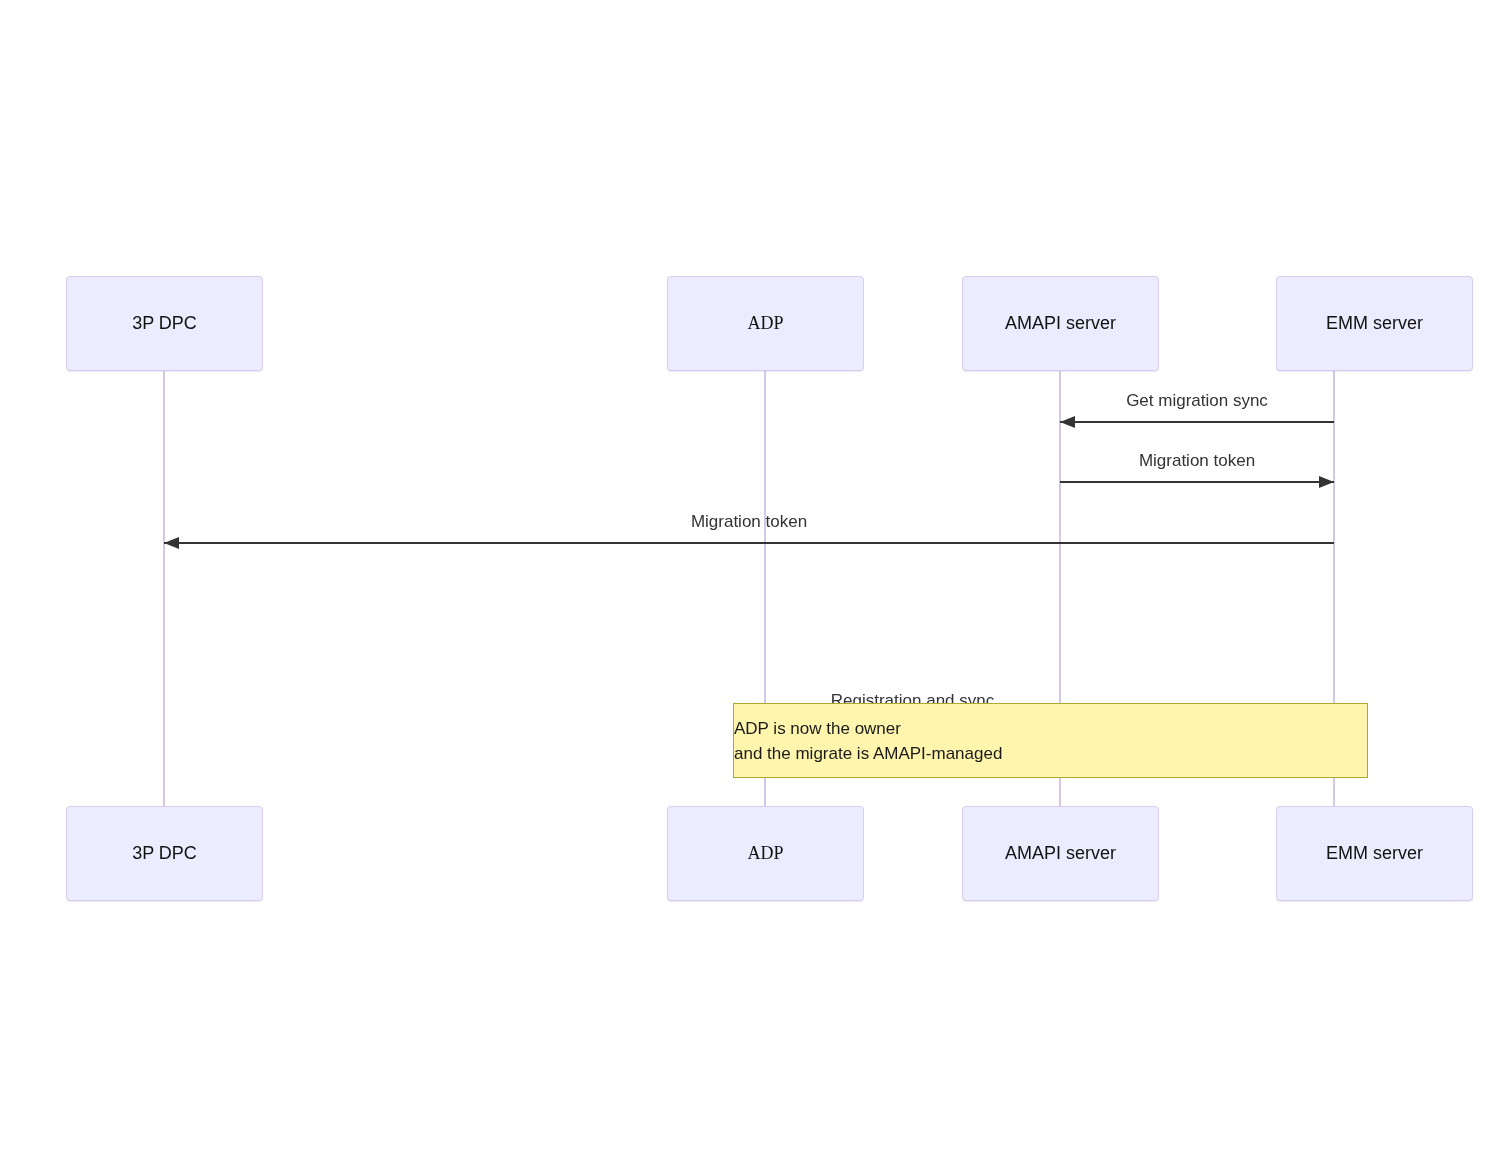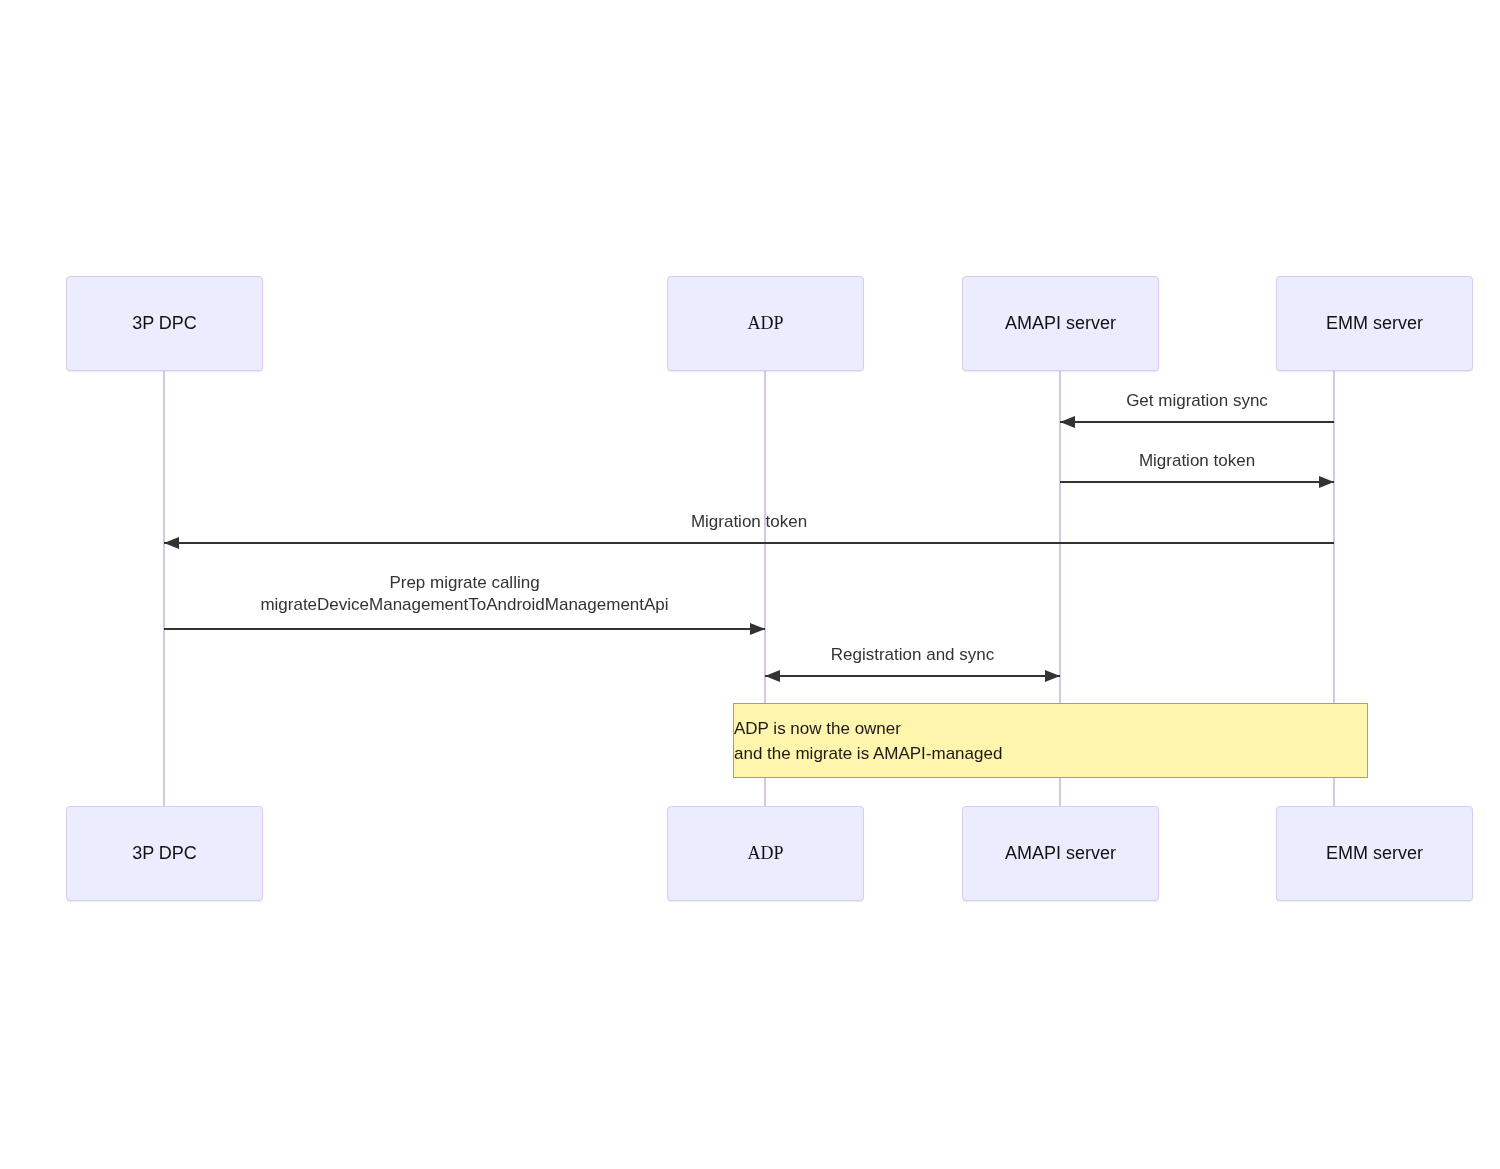--- a/index.html
+++ b/index.html
@@ -92,21 +92,21 @@
   }
 
   .m0 { left: 1060px; width: 274px; top: 390px; }
   .m0 .msg-line { top: 31px; }
   .m1 { left: 1060px; width: 274px; top: 450px; }
   .m1 .msg-line { top: 31px; }
   .m2 { left: 164px; width: 1170px; top: 511px; }
   .m2 .msg-line { top: 31px; }
   .m3 { left: 164px; width: 601px; top: 572px; }
   .m3 .msg-line { top: 56px; }
-  .m4 { left: 765px; width: 295px; top: 644px; }
+  .m4 { left: 765px; width: 295px; top: 690px; }
   .m4 .msg-line { top: 31px; }
 
   
   .note {
     position: absolute;
     left: 733px;
     top: 703px;
     width: 635px;
     height: 75px;
     box-sizing: border-box;
@@ -153,25 +153,20 @@
   <div class="message m1 arrow-right">
     <div class="msg-label">Migration token</div>
     <div class="msg-line"></div>
   </div>
 
   <div class="message m2 arrow-left">
     <div class="msg-label">Migration token</div>
     <div class="msg-line"></div>
   </div>
 
-  <div class="message m3 arrow-right">
-    <div class="msg-label">Prep migrate calling</div>
-    <div class="msg-label">migrateDeviceManagementToAndroidManagementApi</div>
-    <div class="msg-line"></div>
-  </div>
 
   <div class="message m4 arrow-both">
     <div class="msg-label">Registration and sync</div>
     <div class="msg-line"></div>
   </div>
 
   <div class="note">
     <div>ADP is now the owner</div>
     <div>and the migrate is AMAPI-managed</div>
   </div>

